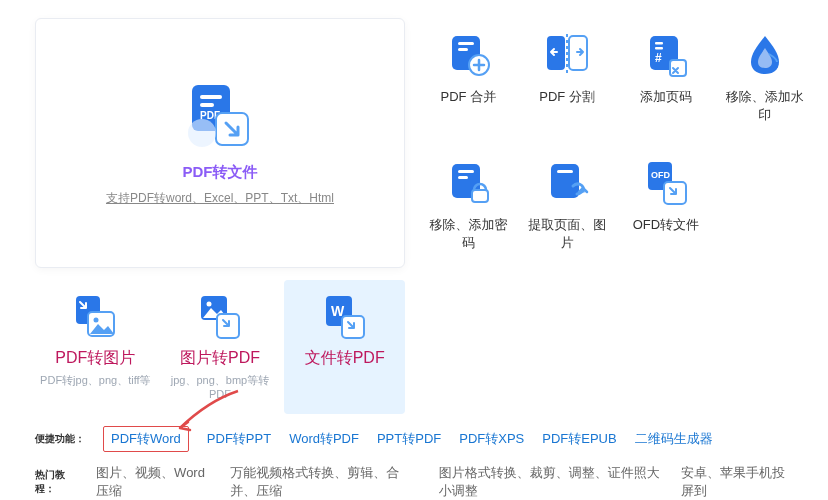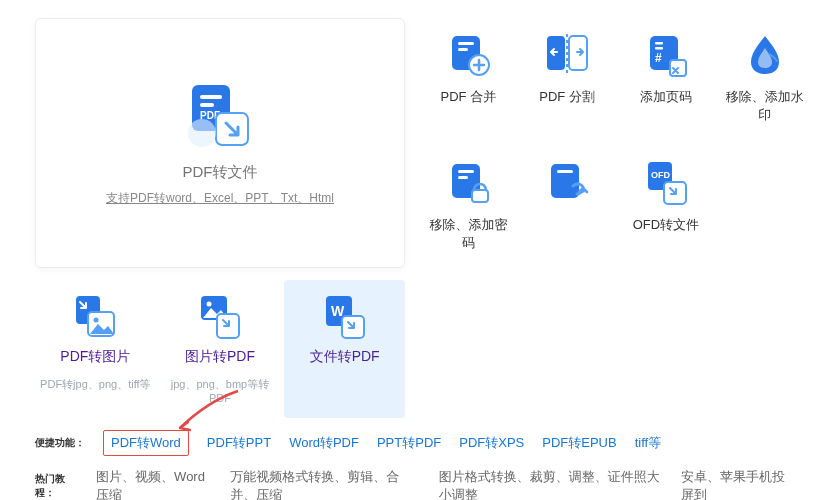--- a/index.html
+++ b/index.html
@@ -4,29 +4,29 @@
   <style>
     * { margin: 0; padding: 0; box-sizing: border-box; }
     body { font-family: "Microsoft YaHei", Arial, sans-serif; background: #fff; color: #333; width: 828px; height: 500px; overflow: hidden; }
     .container { display: flex; gap: 20px; padding: 18px 20px 0 35px; }
     .left-col { width: 370px; }
     .hero-card {
       background: #fff; border: 1px solid #e9ecf2; border-radius: 6px; box-shadow: 0 2px 8px rgba(0,0,0,0.04);
       height: 250px; display: flex; flex-direction: column; align-items: center; justify-content: center;
     }
     .hero-icon { width: 72px; height: 72px; margin-bottom: 12px; }
-    .hero-title { font-size: 15px; color: #737373; margin-bottom: 8px; }
+    .hero-title { font-size: 15px; color: #8b5cf6; margin-bottom: 8px; font-weight: bold; }
     .hero-sub { font-size: 12px; color: #888; text-decoration: underline; }
     .sub-row { display: flex; gap: 4px; margin-top: 12px; }
     .sub-card {
       flex: 1; text-align: center; padding: 14px 4px; border-radius: 4px;
     }
     .sub-card.sel { background: #e6f3ff; }
     .sub-icon { width: 46px; height: 46px; margin: 0 auto 8px; display: block; }
-    .sub-title { font-size: 14px; color: #4c1d95; margin-bottom: 11px; }
+    .sub-title { font-size: 16px; color: #be185d; margin-bottom: 4px; }
     .sub-desc { font-size: 11px; color: #9ea7b3; }
     .right-col { flex: 1; }
     .grid { display: grid; grid-template-columns: repeat(4, 1fr); gap: 10px 12px; }
     .gcell { text-align: center; padding: 12px 4px; }
     .gicon { width: 48px; height: 48px; margin: 0 auto 10px; display: block; }
     .glabel { font-size: 13px; color: #333; }
     .footer { padding: 12px 35px 0 35px; font-size: 14px; }
     .frow { display: flex; align-items: center; gap: 18px; margin-bottom: 12px; }
     .flabel { color: #333; font-weight: bold; font-size: 10px; }
     .flink { color: #1976d2; font-size: 13px; }
@@ -142,20 +142,21 @@
           </svg>
         <div class="glabel">移除、添加密码</div>
       </div>
       <div class="gcell">
         <svg class="gicon" viewBox="0 0 48 48">
             <rect x="8" y="6" width="28" height="34" rx="5" fill="#2a77e8"></rect>
             <rect x="14" y="12" width="16" height="3" rx="1.5" fill="#fff"></rect>
             <path d="M30 28 C34 24 42 26 40 34 C42 30 38 36 34 36" stroke="#55a0f4" stroke-width="3" fill="none" stroke-linecap="round"></path>
             <path d="M36 34 L40 30 L44 34" stroke="#55a0f4" stroke-width="2.5" fill="none" stroke-linecap="round"></path>
           </svg>
+        <div class="glabel">提取页面、图片</div>
       </div>
       <div class="gcell">
         <svg class="gicon" viewBox="0 0 48 48">
             <rect x="6" y="4" width="24" height="28" rx="4" fill="#2a77e8"></rect>
             <text x="9" y="20" fill="#fff" font-size="9" font-weight="bold">OFD</text>
             <rect x="22" y="24" width="22" height="22" rx="4" fill="#fff" stroke="#55a0f4" stroke-width="2"></rect>
             <path d="M28 30 L34 36 M34 36 L34 31 M34 36 L29 36" stroke="#55a0f4" stroke-width="2" stroke-linecap="round" fill="none"></path>
           </svg>
         <div class="glabel">OFD转文件</div>
       </div>
@@ -165,21 +166,21 @@
 
 <div class="footer">
   <div class="frow">
     <span class="flabel">便捷功能：</span>
     <span class="flink hl">PDF转Word</span>
     <span class="flink">PDF转PPT</span>
     <span class="flink">Word转PDF</span>
     <span class="flink">PPT转PDF</span>
     <span class="flink">PDF转XPS</span>
     <span class="flink">PDF转EPUB</span>
-    <span class="flink">tiff等</span>
+    <span class="flink">二维码生成器</span>
   </div>
   <div class="frow">
     <span class="flabel">热门教程：</span>
     <span class="flink sub">图片、视频、Word压缩</span>
     <span class="flink sub">万能视频格式转换、剪辑、合并、压缩</span>
     <span class="flink sub">图片格式转换、裁剪、调整、证件照大小调整</span>
     <span class="flink sub">安卓、苹果手机投屏到</span>
   </div>
 </div>
 

